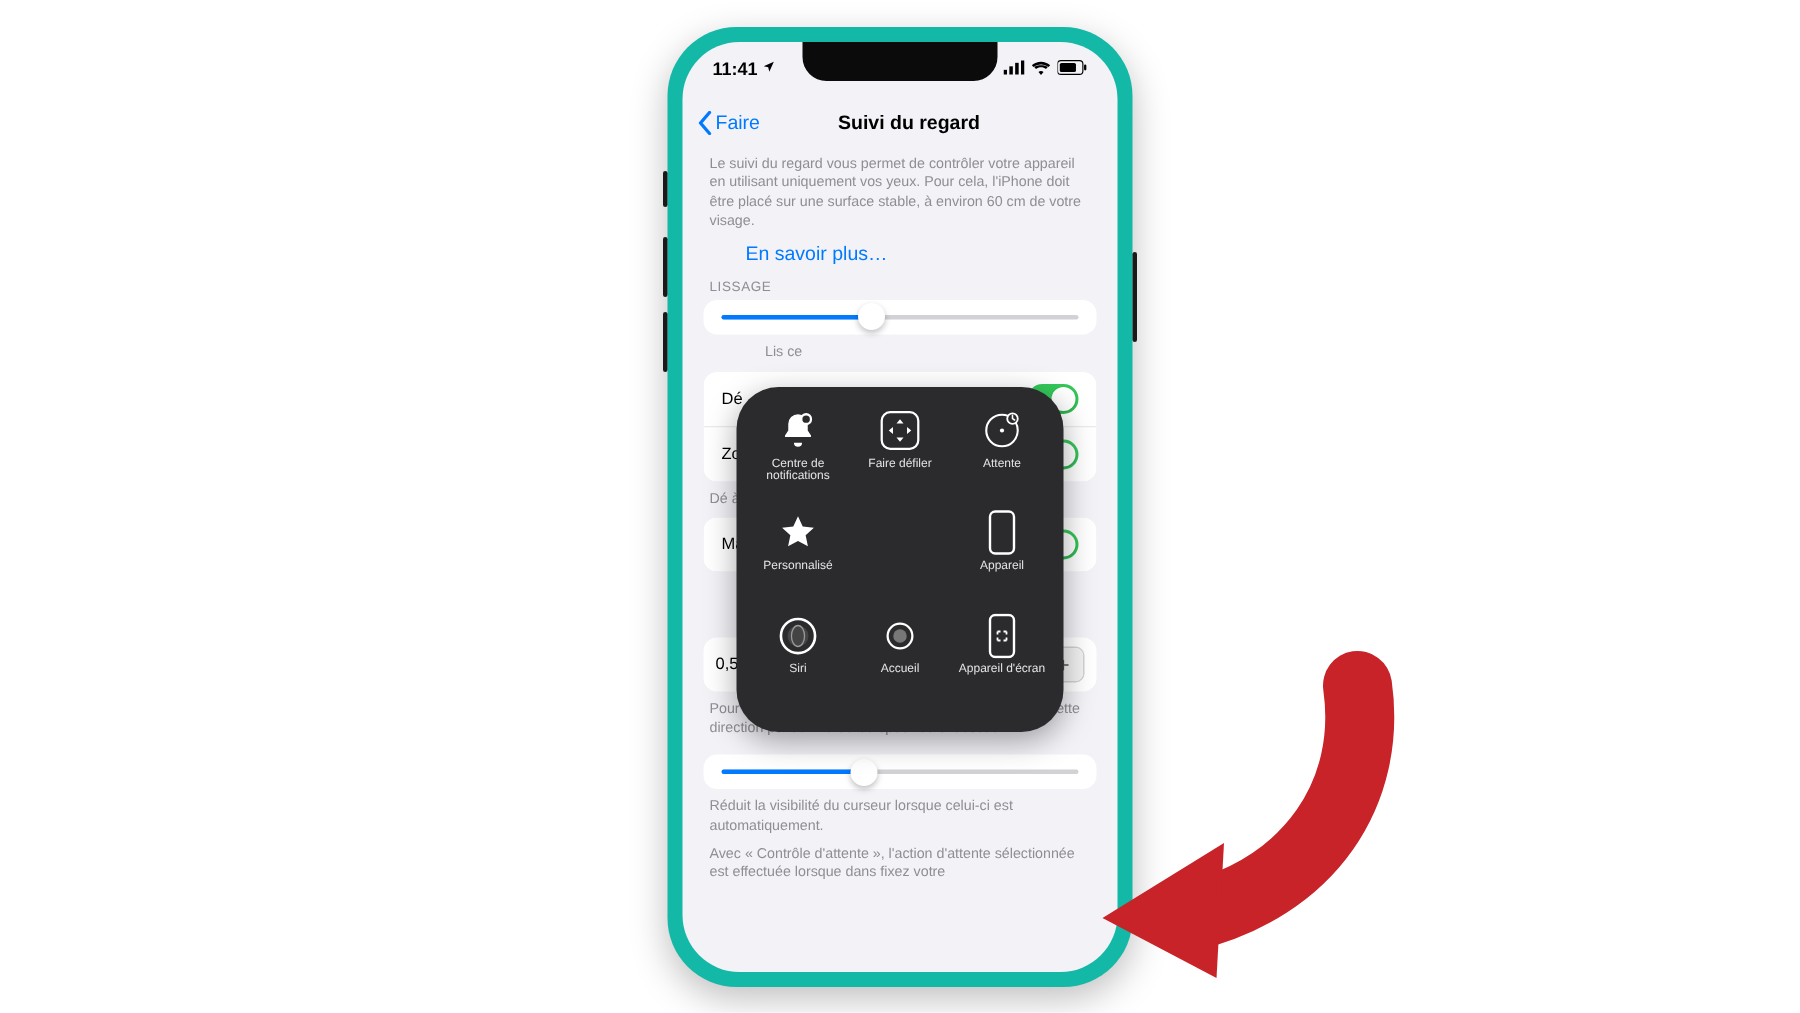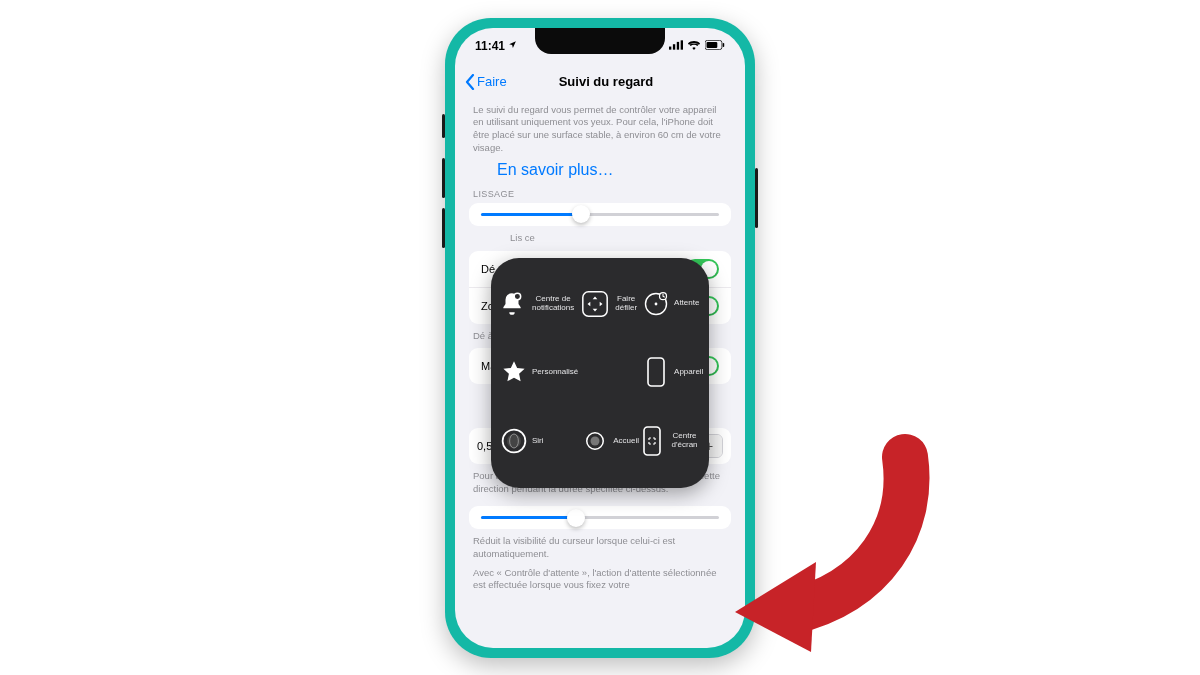--- a/index.html
+++ b/index.html
@@ -67,21 +67,21 @@
   .nav-title {
     position: absolute; left: 12px; right: 0;
     text-align: center; font-weight: 600; font-size: 13px;
     pointer-events: none;
   }
   .content { padding: 0 14px; overflow:hidden; }
   .desc {
     color: #8e8e93; font-size: 9.5px; line-height: 1.35;
     margin: 4px 4px 6px;
   }
-  .link { color:#007aff; font-size:16px; margin:0 4px 10px; display:block;padding-left:24px; }
+  .link { color:#007aff; font-size:13px; margin:0 4px 10px; display:block;padding-left:24px; }
   .section-label {
     text-transform: uppercase;
     color:#8e8e93; font-size:9px; letter-spacing:0.4px;
     margin: 8px 4px 4px;
   }
   .card {
     background:#fff; border-radius:9px; padding:10px 12px;
     margin-bottom:6px;
   }
   .slider-track {
@@ -129,21 +129,21 @@
   
   .assistive {
     position:absolute; top:230px; left:50%; transform:translateX(-50%);
     width:218px; height:230px; background:#2b2b2d;
     border-radius:28px; padding:14px 8px;
     display:grid; grid-template-columns:repeat(3,1fr); grid-template-rows:repeat(3,1fr);
     gap:4px 2px; z-index:40; color:#fff;
     box-shadow:0 6px 20px rgba(0,0,0,0.35);
   }
   .a-item {
-    display:flex; align-items:center; justify-content:flex-start;
+    display:flex; flex-direction:column; align-items:center; justify-content:flex-start;
     gap:3px; font-size:8px; line-height:1.1; text-align:center;
     color:#e4e4e6;
   }
   .a-icon {
     width:30px; height:30px; display:flex; align-items:center; justify-content:center;
     color:#fff;
   }
 
   
   .arrow-svg {
@@ -254,21 +254,21 @@
       <div class="desc">Pour afficher le curseur, maintenez votre regard dans cette direction pendant la durée spécifiée ci-dessus.</div>
 
       <div class="card" style="margin-top:10px;">
         <div class="slider-track">
           <div class="slider-fill" style="width:40%"></div>
           <div class="slider-knob" style="left:40%"></div>
         </div>
       </div>
       <div class="desc">Réduit la visibilité du curseur lorsque celui-ci est automatiquement.</div>
 
-      <div class="desc">Avec « Contrôle d'attente », l'action d'attente sélectionnée est effectuée lorsque vous fixez votre</div>
+      <div class="desc">Avec « Contrôle d'attente », l'action d'attente sélectionnée est effectuée lorsque dans fixez votre</div>
     </div>
 
     <div class="assistive">
       <div class="a-item">
         <span class="a-icon">
           <svg width="26" height="26" viewBox="0 0 24 24" fill="#fff">
               <path d="M12 2a6 6 0 0 0-6 6v4l-2 3v1h16v-1l-2-3V8a6 6 0 0 0-6-6zm0 20a2.5 2.5 0 0 0 2.5-2.5h-5A2.5 2.5 0 0 0 12 22z"></path>
               <circle cx="17" cy="5" r="3" fill="#2b2b2d" stroke="#fff" stroke-width="1.4"></circle>
             </svg>
         </span>
@@ -330,21 +330,21 @@
         </span>
         <span>Accueil</span>
       </div>
       <div class="a-item">
         <span class="a-icon">
           <svg width="20" height="30" viewBox="0 0 18 30" fill="none">
               <rect x="1" y="1" width="16" height="28" rx="3.5" stroke="#fff" stroke-width="1.6"></rect>
               <path d="M6 12h2M10 12h2M6 18h2M10 18h2M6 12v2M6 16v2M12 12v2M12 16v2" stroke="#fff" stroke-width="1.2"></path>
             </svg>
         </span>
-        <span>Centre d'écran</span>
+        <span>Appareil d'écran</span>
       </div>
     </div>
 
   </div>
 </div>
 
 <svg class="arrow-svg" viewBox="0 0 260 260">
   <path d="M 225 60 C 235 130, 195 195, 110 215" fill="none" stroke="#c72328" stroke-width="46" stroke-linecap="round"></path>
   <path d="M 55 215 L 136 165 L 131 255 Z" fill="#c72328"></path>
 </svg>

